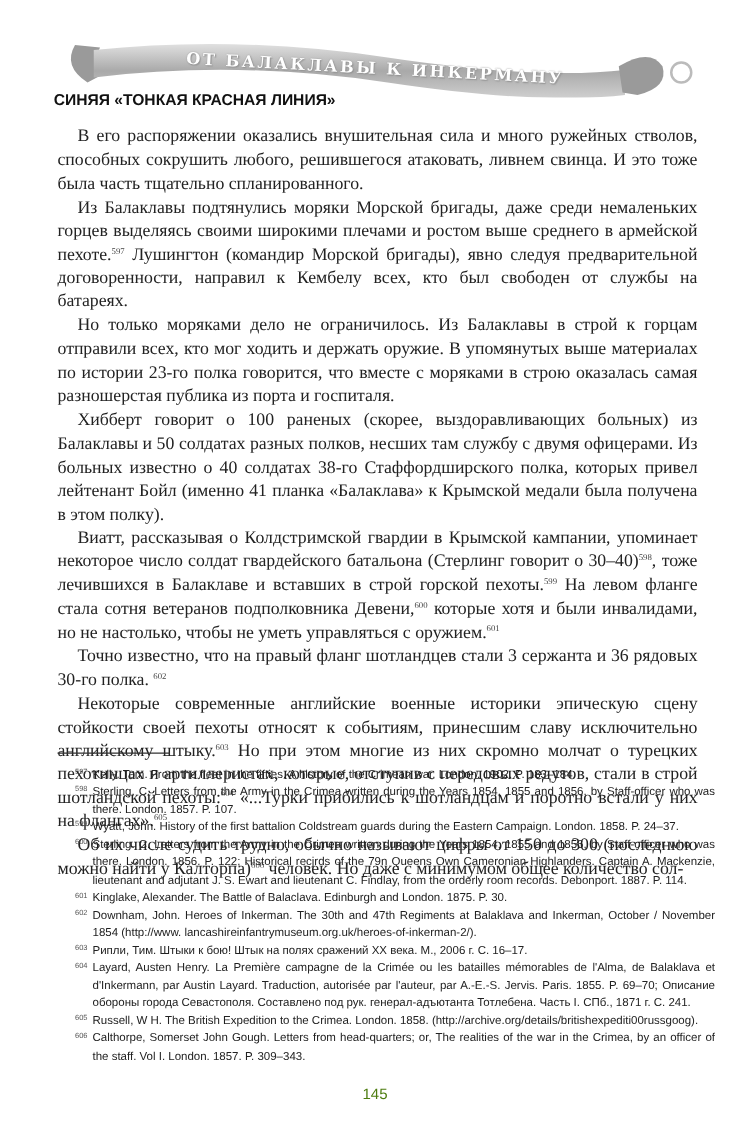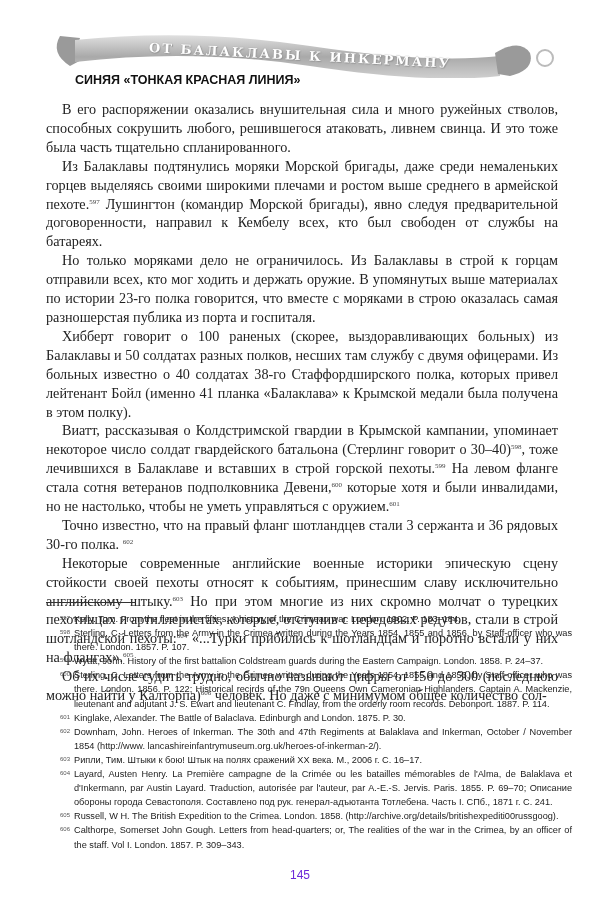--- a/index.html
+++ b/index.html
@@ -3,34 +3,34 @@
 <meta charset="utf-8">
 <style>
   html, body { margin: 0; padding: 0; background: #ffffff; }
   body { width: 600px; height: 914px; position: relative; overflow: hidden; color: #1a1a1a; }
   .banner { position: absolute; left: 30px; top: 18px; width: 540px; height: 60px; }
   .banner svg { position: absolute; left: 0; top: 0; }
   .banner-text { position: absolute; left: 100px; top: 30px; width: 340px; text-align: center;
     font-family: "DejaVu Serif", serif; font-size: 13px; letter-spacing: 2px; color: #ffffff;
     text-shadow: 0 0 1px #888, 1px 1px 1px #999; transform: rotate(3deg); font-weight: bold; }
   .section-title { position: absolute; left: 43px; top: 73px; font-family: "Liberation Sans", sans-serif;
-    font-weight: bold; font-size: 12.5px; color: #111; margin-left: 32px; }
+    font-weight: bold; font-size: 12.5px; color: #111; }
   .body-text { position: absolute; left: 46px; top: 100px; width: 512px;
     font-family: "Liberation Serif", serif; font-size: 14.2px; line-height: 18.9px; color: #222;
     text-align: justify; }
   .body-text p { margin: 0; text-indent: 16px; }
   sup { font-size: 7px; line-height: 0; vertical-align: 5px; color: #444; }
   .rule { position: absolute; left: 46px; top: 602px; width: 90px; height: 1px; background: #333; }
   .footnotes { position: absolute; left: 60px; top: 612px; width: 512px;
     font-family: "Liberation Sans", sans-serif; font-size: 9.2px; line-height: 14.1px; color: #222; }
   .fn { display: flex; align-items: flex-start; }
   .fn-num { width: 14px; flex: 0 0 14px; font-size: 6px; color: #555; line-height: 12px; }
   .fn-text { flex: 1; text-align: justify; }
   .page-number { position: absolute; left: 0; width: 600px; top: 868px; text-align: center;
-    font-family: "Liberation Sans", sans-serif; font-size: 12px; color: #6d28d9; }
+    font-family: "Liberation Sans", sans-serif; font-size: 12px; color: #4d7c0f; }
 </style>
 </head>
 <body>
 
 <div class="banner">
   <svg width="540" height="60" viewBox="0 0 540 60">
     <defs>
       <linearGradient id="rg" x1="0" y1="0" x2="0" y2="1">
         <stop offset="0" stop-color="#e0e0e0"></stop>
         <stop offset="0.5" stop-color="#a9a9a9"></stop>

